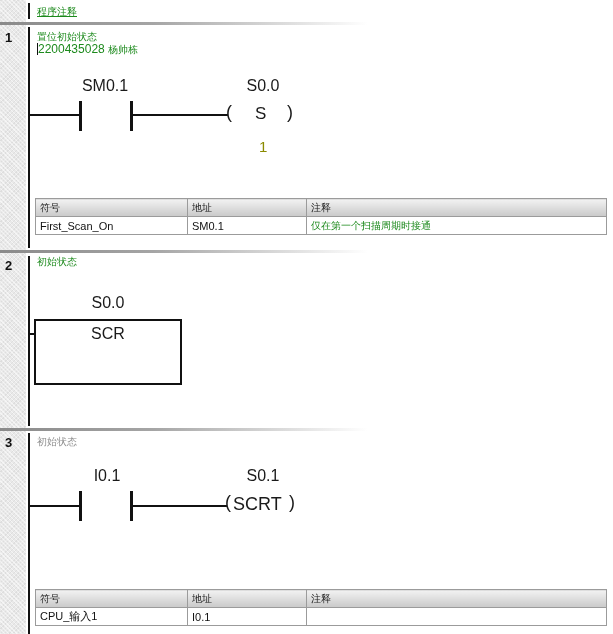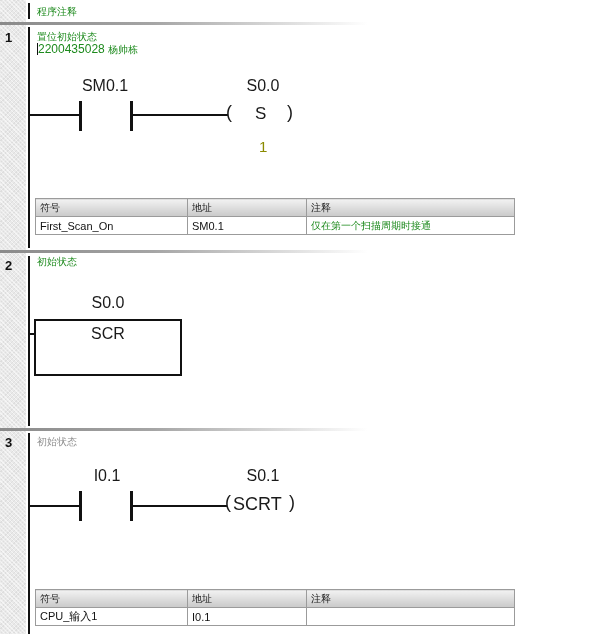--- a/index.html
+++ b/index.html
@@ -47,40 +47,40 @@
     position:absolute; font-size:15px; color:#8a8a00; font-family:"Liberation Sans", sans-serif;
   }
   .box {
     position:absolute; border:2px solid #111; background:#fff; box-sizing:border-box;
   }
   .boxtitle {
     position:absolute; left:0; right:0; top:4px; text-align:center; font-size:16px; color:#1a1a1a;
     font-family:"Liberation Sans", sans-serif;
   }
   table.sym {
-    position:absolute; left:35px; width:480px; border-collapse:collapse;
+    position:absolute; left:35px; width:572px; border-collapse:collapse;
     font-family:"Liberation Sans", sans-serif; font-size:11px;
   }
   table.sym th {
     height:17px; text-align:left; font-weight:normal; color:#222; padding:0 4px;
     background:linear-gradient(#f2f2f2, #c9c9c9);
     border:1px solid #9b9b9b; font-size:10px;
   }
   table.sym td {
     height:17px; padding:0 4px; border:1px solid #9b9b9b; color:#111; background:#fff;
   }
   table.sym td.green { color:#1d8a1d; font-size:10px;margin-top:36px; }
 </style>
 </head>
 <body>
 
 <div class="gutter"></div>
 
 <div class="rail" style="top:3px;height:16px;"></div>
-<div class="comment" style="top:6px;">程序注释</div>
+<div class="comment" style="top:6px;text-decoration:underline;">程序注释</div>
 <div class="sep" style="top:22px;"></div>
 
 <div>
   <div class="netnum" style="top:30px;">1</div>
   <div class="rail" style="top:27px;height:221px;"></div>
   <div class="comment" style="top:31px;">
     <div>置位初始状态</div>
     <div><span class="caret"></span><span class="num">2200435028</span> <span>杨帅栋</span></div>
   </div>
 
@@ -119,21 +119,21 @@
 </div>
 <div class="sep" style="top:250px;"></div>
 
 <div>
   <div class="netnum" style="top:258px;">2</div>
   <div class="rail" style="top:256px;height:170px;"></div>
   <div class="comment" style="top:256px;">初始状态</div>
 
   <div class="label" style="left:73px;top:294px;width:70px;">S0.0</div>
   <div class="hline" style="left:29px;top:333px;width:8px;"></div>
-  <div class="box" style="left:34px;top:319px;width:148px;height:57px;">
+  <div class="box" style="left:34px;top:319px;width:148px;height:66px;">
     <div class="boxtitle">SCR</div>
   </div>
 </div>
 <div class="sep" style="top:428px;"></div>
 
 <div>
   <div class="netnum" style="top:435px;">3</div>
   <div class="rail" style="top:433px;height:201px;"></div>
   <div class="comment gray" style="top:436px;">初始状态</div>
 

